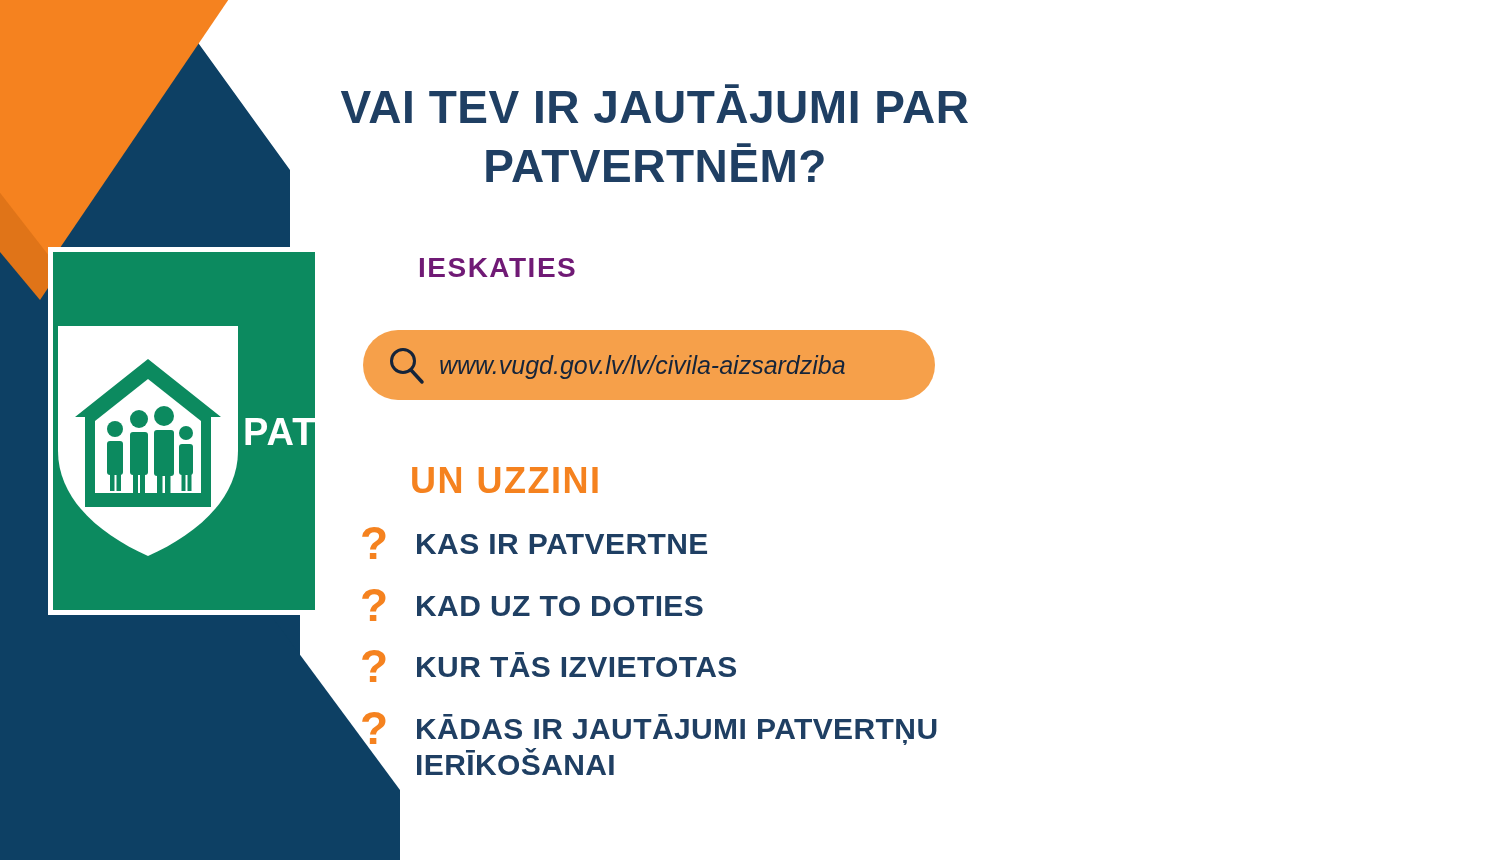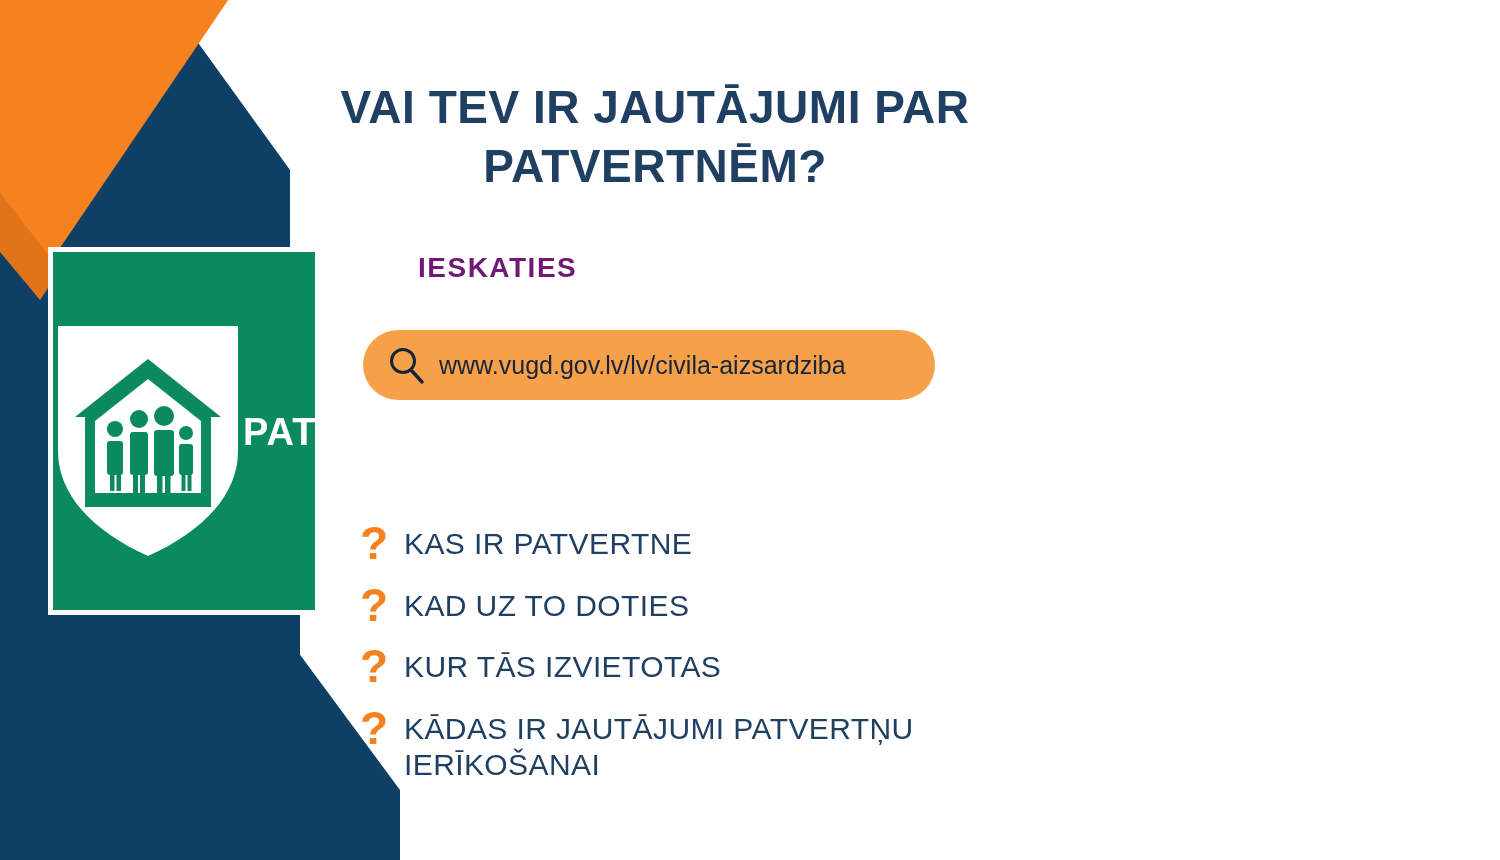--- a/index.html
+++ b/index.html
@@ -120,20 +120,21 @@
     left: 363px;
     top: 330px;
     width: 572px;
     height: 70px;
     background: #f6a04a;
     border-radius: 35px;
     display: flex;
     align-items: center;
     box-sizing: border-box;
     padding-left: 22px;
+    font-style: italic;
   }
   .search-icon {
     width: 42px;
     height: 42px;
     flex: 0 0 42px;
     display: flex;
     align-items: center;
     justify-content: center;
   }
   .search-url {
@@ -172,25 +173,26 @@
     font-weight: bold;
     line-height: 0.95;
     width: 44px;
     flex: 0 0 44px;
     text-align: left;
     font-family: "Liberation Sans", sans-serif;
   }
   .q-text {
     color: #1f3f63;
     font-size: 30px;
-    font-weight: normal;
+    font-weight: bold;
     line-height: 1.2;
     letter-spacing: 0.4px;
     padding-top: 4px;
     font-family: "Liberation Sans", sans-serif;
+    margin-left: 11px;
   }
 </style>
 </head>
 <body>
 
 <div class="poster">
 
   <div class="shape-navy-big"></div>
   <div class="shape-navy-lower"></div>
   <div class="shape-orange"></div>
@@ -235,20 +237,21 @@
   <div class="search-pill">
     <span class="search-icon">
       <svg viewBox="0 0 42 42" width="42" height="42" aria-hidden="true">
         <circle cx="18" cy="17" r="11.5" fill="none" stroke="#15243a" stroke-width="3"></circle>
         <line x1="26" y1="26" x2="37" y2="38" stroke="#15243a" stroke-width="3.5" stroke-linecap="round"></line>
       </svg>
     </span>
     <span class="search-url">www.vugd.gov.lv/lv/civila-aizsardziba</span>
   </div>
 
+  <div class="label-unuzzini">UN UZZINI</div>
 
   <div class="question-list">
     <div class="question-item">
       <span class="q-mark">?</span>
       <span class="q-text">KAS IR PATVERTNE</span>
     </div>
     <div class="question-item">
       <span class="q-mark">?</span>
       <span class="q-text">KAD UZ TO DOTIES</span>
     </div>

